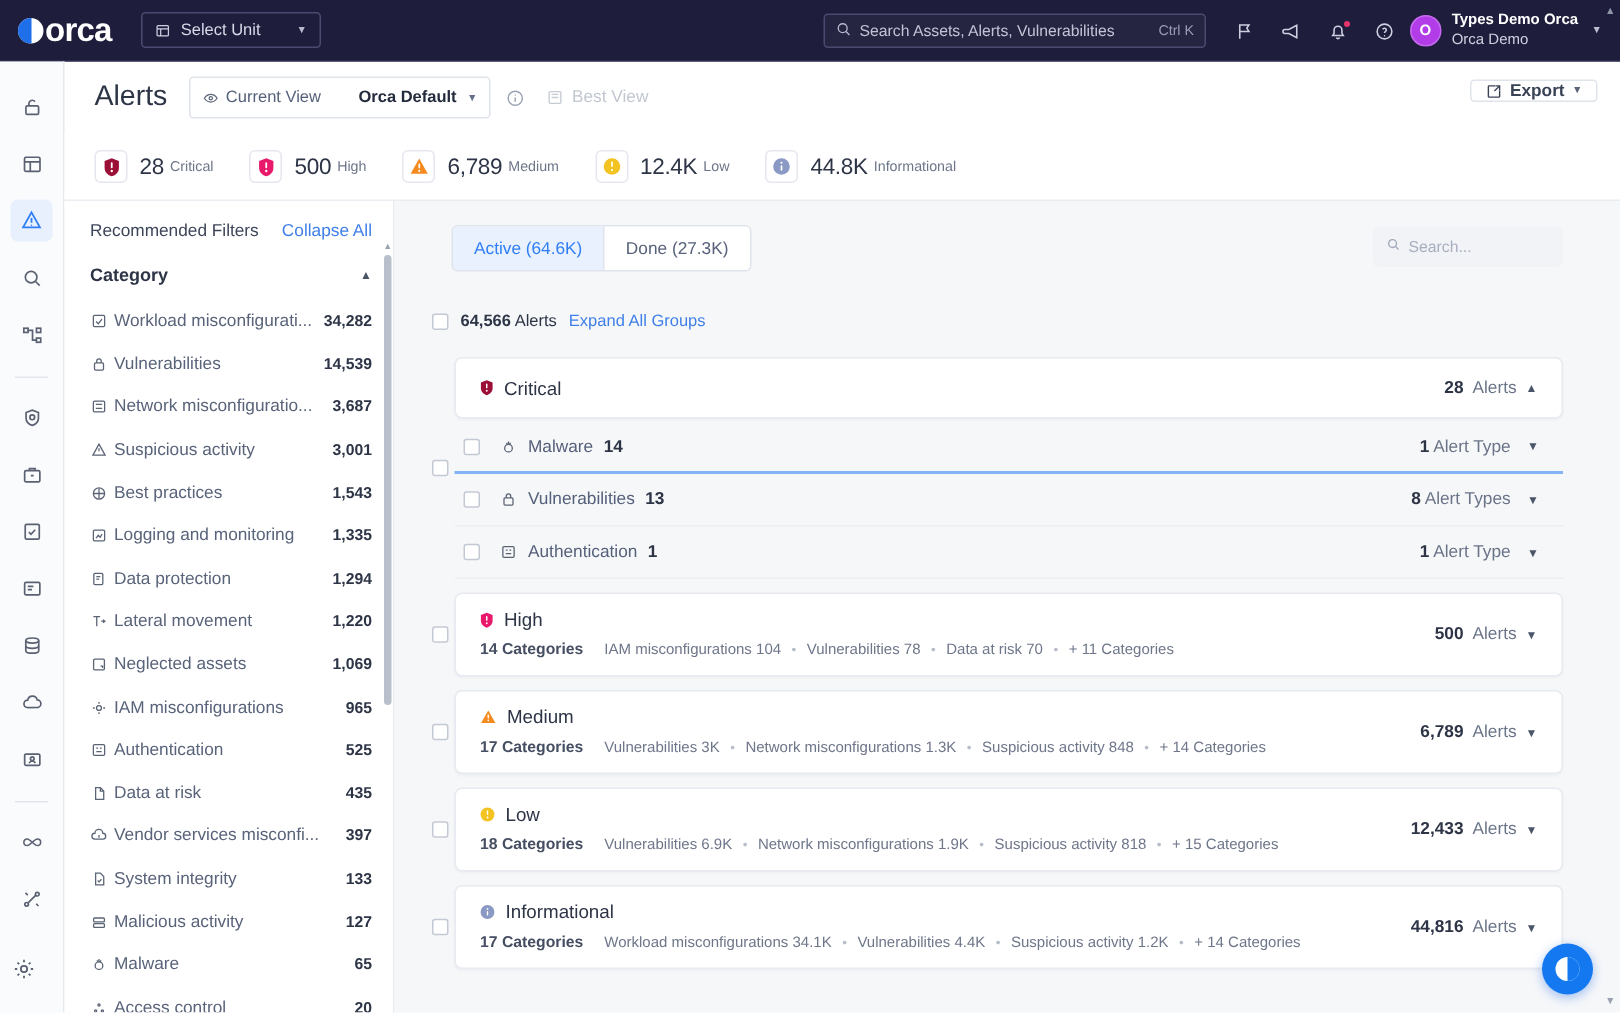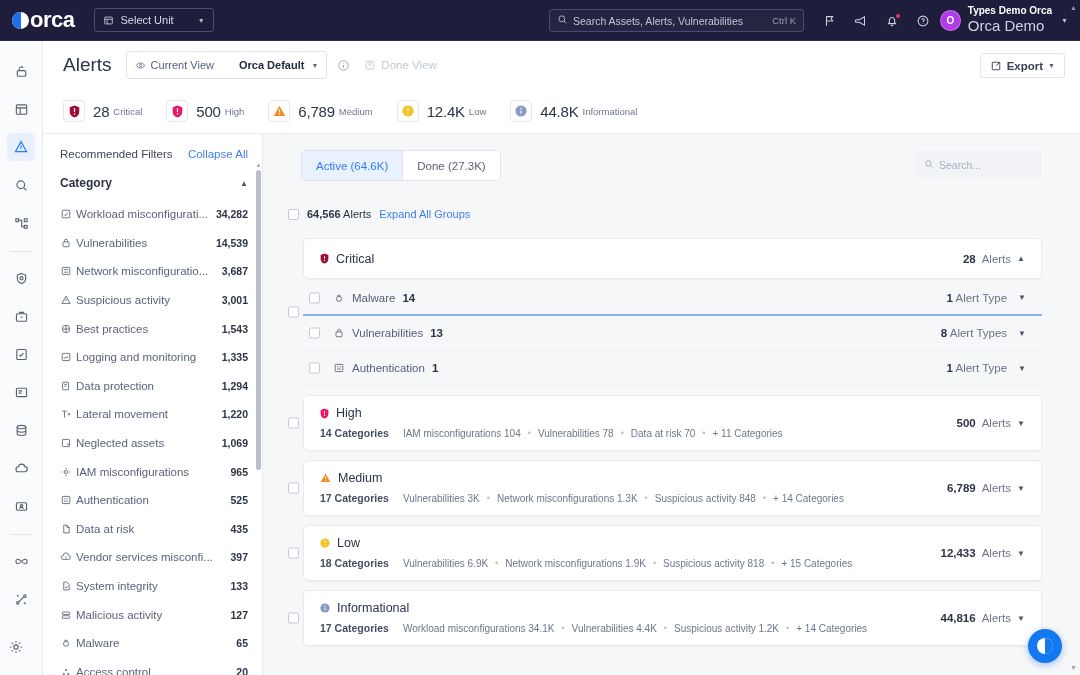--- a/index.html
+++ b/index.html
@@ -62,21 +62,21 @@
     display: flex; align-items: center; gap: 7px; cursor: pointer;
   }
   .avatar {
     width: 21px; height: 21px; border-radius: 50%; background: #b23ce8;
     display: flex; align-items: center; justify-content: center;
     color: #fff; font-size: 10px; font-weight: 600;
     box-shadow: 0 0 0 1px rgba(255,255,255,0.25) inset;
   }
   .user-names { line-height: 1.25; }
   .user-n1 { color: #ffffff; font-size: 10px; font-weight: 700; }
-  .user-n2 { color: #d0d0e0; font-size: 15px; }
+  .user-n2 { color: #d0d0e0; font-size: 10px; }
   .user-caret { color: #bcbcd0; font-size: 7px; margin-left: 2px; }
 
   
   .rail {
     position: absolute; left: 0; top: 41px; width: 43px; height: 634px;
     background: #fafbfc; border-right: 1px solid #e6e9ee;
     display: flex; flex-direction: column; align-items: center; padding-top: 16px;
   }
   .rail-item {
     width: 28px; height: 28px; margin-bottom: 10px; border-radius: 5px;
@@ -99,21 +99,21 @@
     font-size: 11px; color: #55607a; cursor: pointer; background: #fff;
   }
   .view-pill b { color: #222a3b; font-weight: 700; margin-left: 20px; }
   .view-pill .caret { font-size: 7px; color: #64708a; margin-left: 2px; }
   .hi-icon { margin-left: 10px; color: #9aa3b4; cursor: pointer; display:flex; }
   .save-view {
     margin-left: 14px; display: flex; align-items: center; gap: 5px;
     font-size: 11.5px; color: #c2c7d1; cursor: default;
   }
   .export-btn {
-    position: absolute; right: 15px; top: 12px; height: 25px;
+    position: absolute; right: 15px; top: 12px; height: 15px;
     border: 1px solid #dfe3ea; border-radius: 3px; background: #fff;
     display: flex; align-items: center; gap: 5px; padding: 0 9px;
     font-size: 11.5px; color: #3a4255; cursor: pointer; font-weight: 600;
   }
   .export-btn .caret { font-size: 7px; color: #5b6379; }
 
   
   .sev-strip {
     position: absolute; left: 43px; top: 89px; width: 1037px; height: 45px;
     display: flex; align-items: center; padding-left: 20px; gap: 10px;
@@ -465,21 +465,21 @@
         <circle cx="8" cy="8" r="5.8"></circle>
           <path d="M8 7.3v3.5"></path>
           <circle cx="8" cy="5.3" r="0.55" fill="#9aa3b4" stroke="none"></circle>
       </svg>
     </span>
     <div class="save-view">
       <svg width="12" height="12" viewBox="0 0 16 16" fill="none" stroke="#c6cbd4" stroke-width="1.2">
         <rect x="2.8" y="2.8" width="10.4" height="10.4" rx="1"></rect>
           <path d="M5 5.2h6M5 8h6"></path>
       </svg>
-      <span>Done View</span>
+      <span>Best View</span>
     </div>
     <div class="export-btn">
       <svg width="12" height="12" viewBox="0 0 16 16" fill="none" stroke="#3a4255" stroke-width="1.25">
         <path d="M9.2 3H3.6A.6.6 0 003 3.6v8.8c0 .3.3.6.6.6h8.8a.6.6 0 00.6-.6V6.9"></path>
           <path d="M8.4 7.6L13 3m-3.6 0H13v3.6"></path>
       </svg>
       <span>Export</span>
       <span class="caret">▼</span>
     </div>
   </div>

